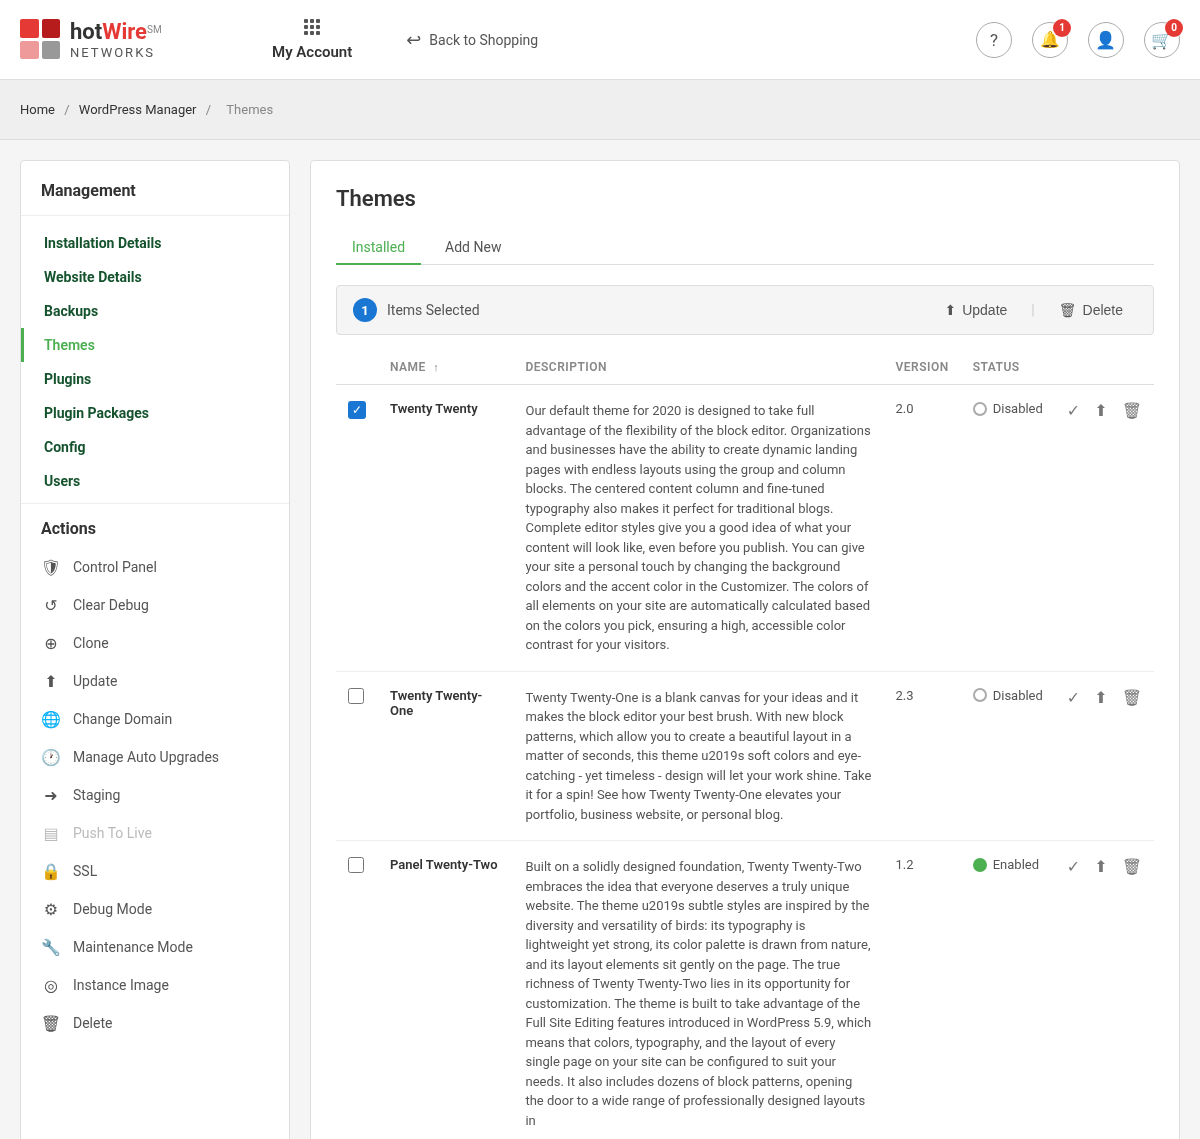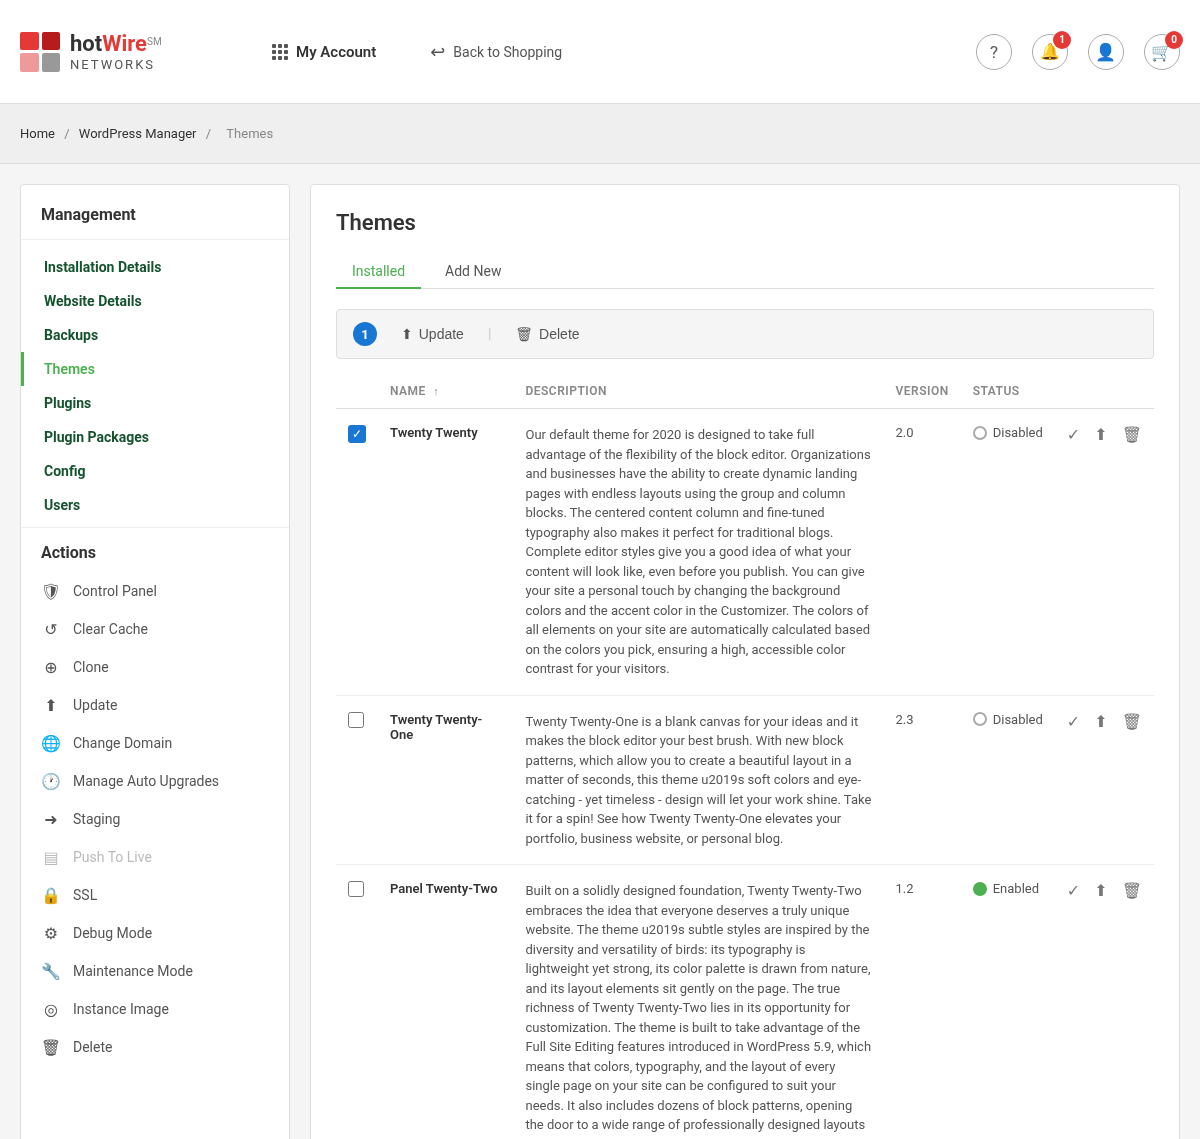--- a/index.html
+++ b/index.html
@@ -3,22 +3,23 @@
   <meta charset="utf-8">
   <style>
     * { box-sizing: border-box; margin: 0; padding: 0; }
     body { font-family: -apple-system, BlinkMacSystemFont, 'Segoe UI', Roboto, sans-serif; font-size: 14px; color: #333; background: #f5f5f5; }
 
     
     .header {
       background: #fff;
       border-bottom: 1px solid #ddd;
       display: flex;
+      align-items: center;
       padding: 0 20px;
-      height: 104px;
+      height: 80px;
       gap: 30px;
     }
     .logo-area {
       display: flex;
       align-items: center;
       gap: 10px;
       min-width: 210px;
     }
     .logo-squares {
       display: grid;
@@ -40,20 +41,21 @@
     .my-account-btn {
       display: flex;
       align-items: center;
       gap: 8px;
       font-weight: 600;
       font-size: 15px;
       color: #333;
       cursor: pointer;
       padding: 8px 12px;
       border-radius: 4px;
+      flex-direction: column;
     }
     .grid-icon { display: grid; grid-template-columns: 1fr 1fr 1fr; gap: 2px; width: 16px; height: 16px; }
     .grid-dot { background: #555; border-radius: 1px; }
 
     .back-btn {
       display: flex;
       align-items: center;
       gap: 8px;
       color: #555;
       font-size: 14px;
@@ -390,21 +392,21 @@
 
     <div class="sidebar-actions-title">Actions</div>
 
     <div id="sidebar-actions">
         <div class="action-item">
           <span class="action-icon">🛡</span>
           <span>Control Panel</span>
         </div>
         <div class="action-item">
           <span class="action-icon">↺</span>
-          <span>Clear Cache</span>
+          <span>Clear Debug</span>
         </div>
         <div class="action-item">
           <span class="action-icon">⊕</span>
           <span>Clone</span>
         </div>
         <div class="action-item">
           <span class="action-icon">⬆</span>
           <span>Update</span>
         </div>
         <div class="action-item">
@@ -449,20 +451,21 @@
   <main class="main-content">
     <h1 class="page-title">Themes</h1>
 
     <div class="tabs" id="tabs-container">
         <div class="tab active">Installed</div>
         <div class="tab">Add New</div>
       </div>
 
     <div class="selected-bar">
       <div class="selected-badge">1</div>
+      <span class="selected-text">Items Selected</span>
       <button class="action-btn">
         <span style="font-size:14px;">⬆</span>
         <span>Update</span>
       </button>
       <span class="btn-separator">|</span>
       <button class="action-btn">
         <span style="font-size:14px;">🗑</span>
         <span>Delete</span>
       </button>
     </div>

